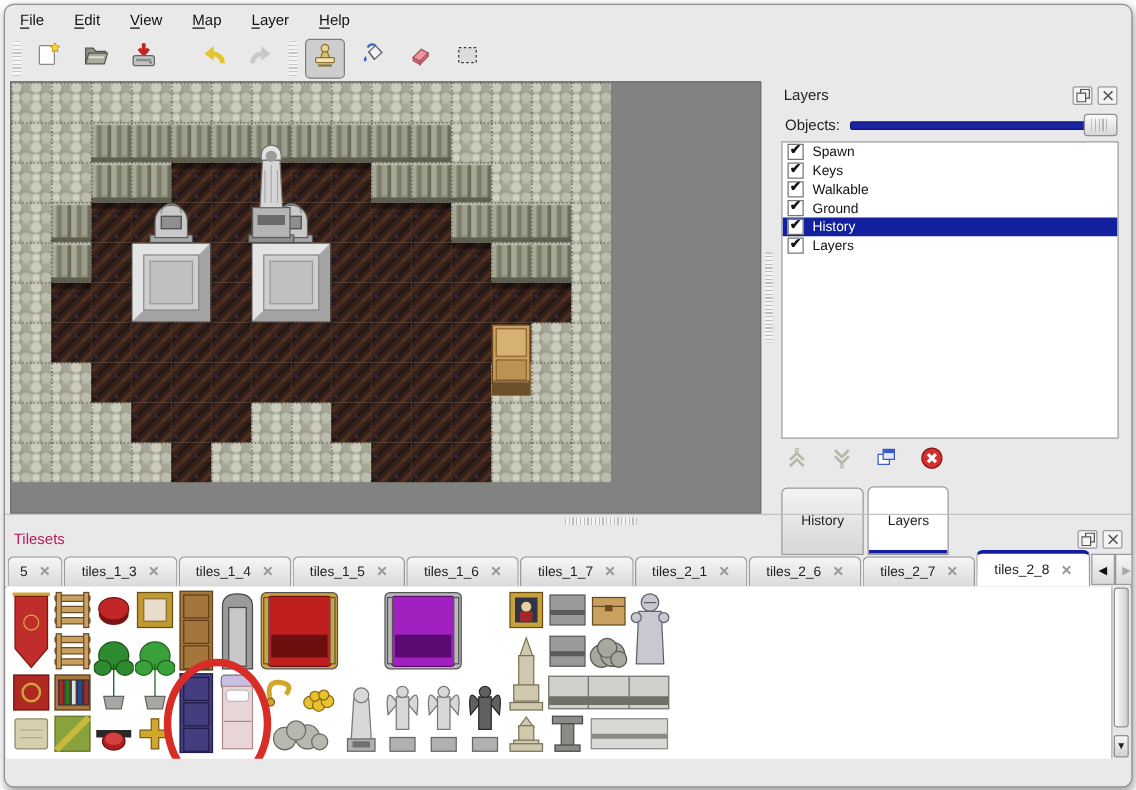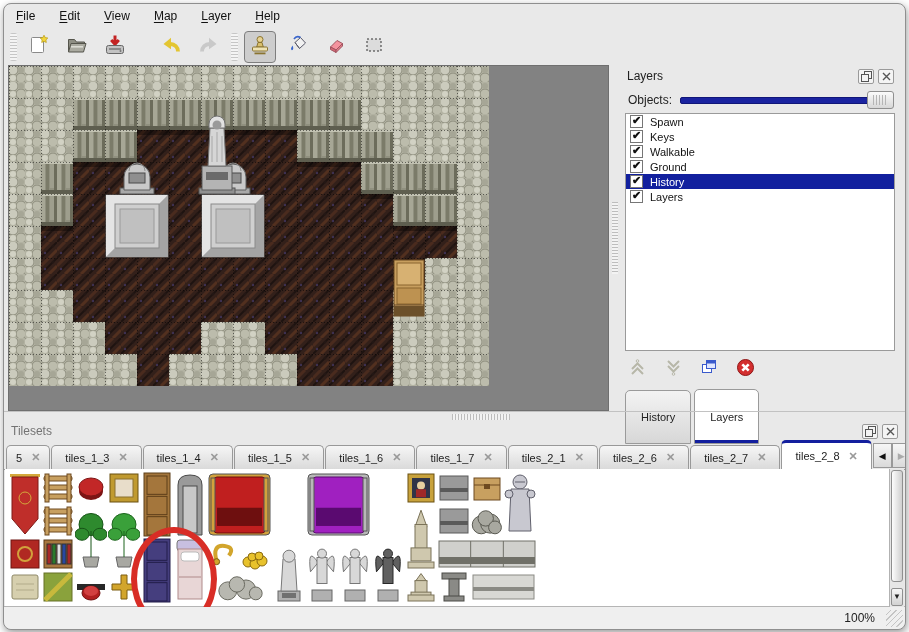--- a/index.html
+++ b/index.html
@@ -37,21 +37,21 @@
   .layer-row.selected{background:#12209e;color:#fff;}
   .cb{width:11px;height:11px;border:1px solid #767676;background:#fff;font-size:11px;line-height:9px;text-align:center;color:#111;font-weight:bold;flex:none;}
   .layer-buttons{position:absolute;left:8px;top:290px;height:28px;display:flex;align-items:center;gap:17px;}
   .panel-tabs{position:absolute;left:5px;top:324px;display:flex;align-items:flex-end;}
   .ptab{height:20px;padding:16px 15px;font-size:11px;display:flex;align-items:center;border:1px solid #9a9a9a;border-radius:5px 5px 0 0;background:linear-gradient(#f3f3f3,#d7d7d7);margin-right:3px;color:#222;}
   .ptab.active{background:#fff;box-shadow:inset 0 -3px 0 #131f9e;height:21px;}
 
   
   .tilesets-panel{position:absolute;left:0;top:407px;right:0;bottom:22px;border-top:1px solid #c2c2c2;}
   .ridge-h{position:absolute;top:2px;left:448px;width:58px;height:6px;background:repeating-linear-gradient(to right,#bdbdbd 0 1px,#f3f3f3 1px 3px);}
-  .ts-header{position:absolute;left:0;right:0;top:8px;height:22px;display:flex;align-items:center;padding:0 7px;font-size:12px;color:#737373;}
+  .ts-header{position:absolute;left:0;right:0;top:8px;height:22px;display:flex;align-items:center;padding:0 7px;font-size:12px;color:#be185d;}
   .ts-tabbar{position:absolute;left:0;right:0;top:30px;height:27px;display:flex;align-items:flex-end;padding-left:2px;border-bottom:1px solid #999;}
   .ts-tab{height:23px;display:flex;align-items:center;gap:9px;padding:0 13px;border:1px solid #999;border-bottom:none;border-radius:5px 5px 0 0;background:linear-gradient(#f6f6f6,#dadada);font-size:11px;margin-right:1px;color:#222;white-space:nowrap;}
   .ts-tab.first{padding:0 9px;}
   .ts-tab.active{background:#fff;border-top:3px solid #131f9e;height:26px;}
   .ts-close{color:#9a9a9a;font-weight:bold;font-size:11px;}
   .ts-arrows{margin-left:auto;display:flex;margin-right:6px;margin-bottom:1px;}
   .ts-arrow{width:17px;height:23px;border:1px solid #999;background:linear-gradient(#f6f6f6,#dadada);display:flex;align-items:center;justify-content:center;font-size:9px;color:#111;}
   .ts-arrow.disabled{color:#aaa;}
   .ts-content{position:absolute;left:1px;right:1px;top:57px;bottom:0;background:#fff;overflow:hidden;}
   .ts-tile{position:absolute;}
@@ -665,18 +665,14 @@
             <rect x="2" y="16" width="61" height="4" fill="#8a8a84"></rect>
           </svg></div>
         <div class="red-circle" style="left: 126px; top: 58px; width: 74px; height: 92px; border-color: rgb(216, 45, 38);"></div>
         <div class="ts-scrollbar">
           <div class="ts-thumb"></div>
           <div class="ts-sb-btn">▼</div>
         </div>
       </div>
   </div>
 
-  <div class="status-bar">
-    <span>100%</span>
-    <div class="grip"></div>
-  </div>
 
 </div>
 
 </body></html>

